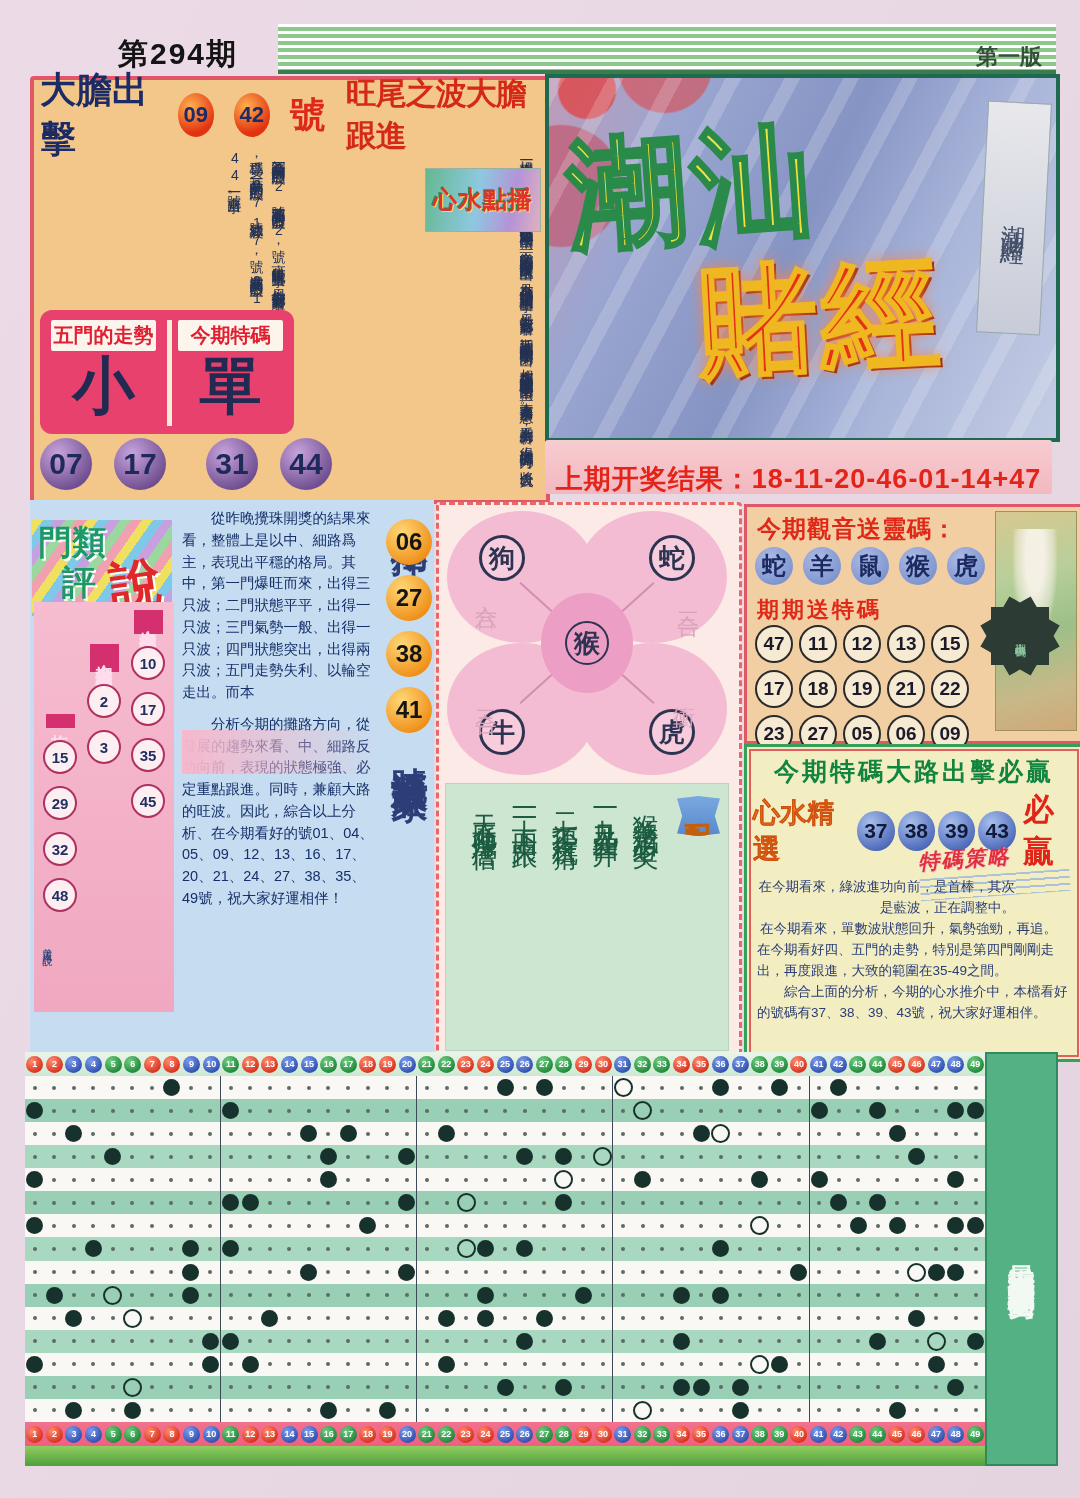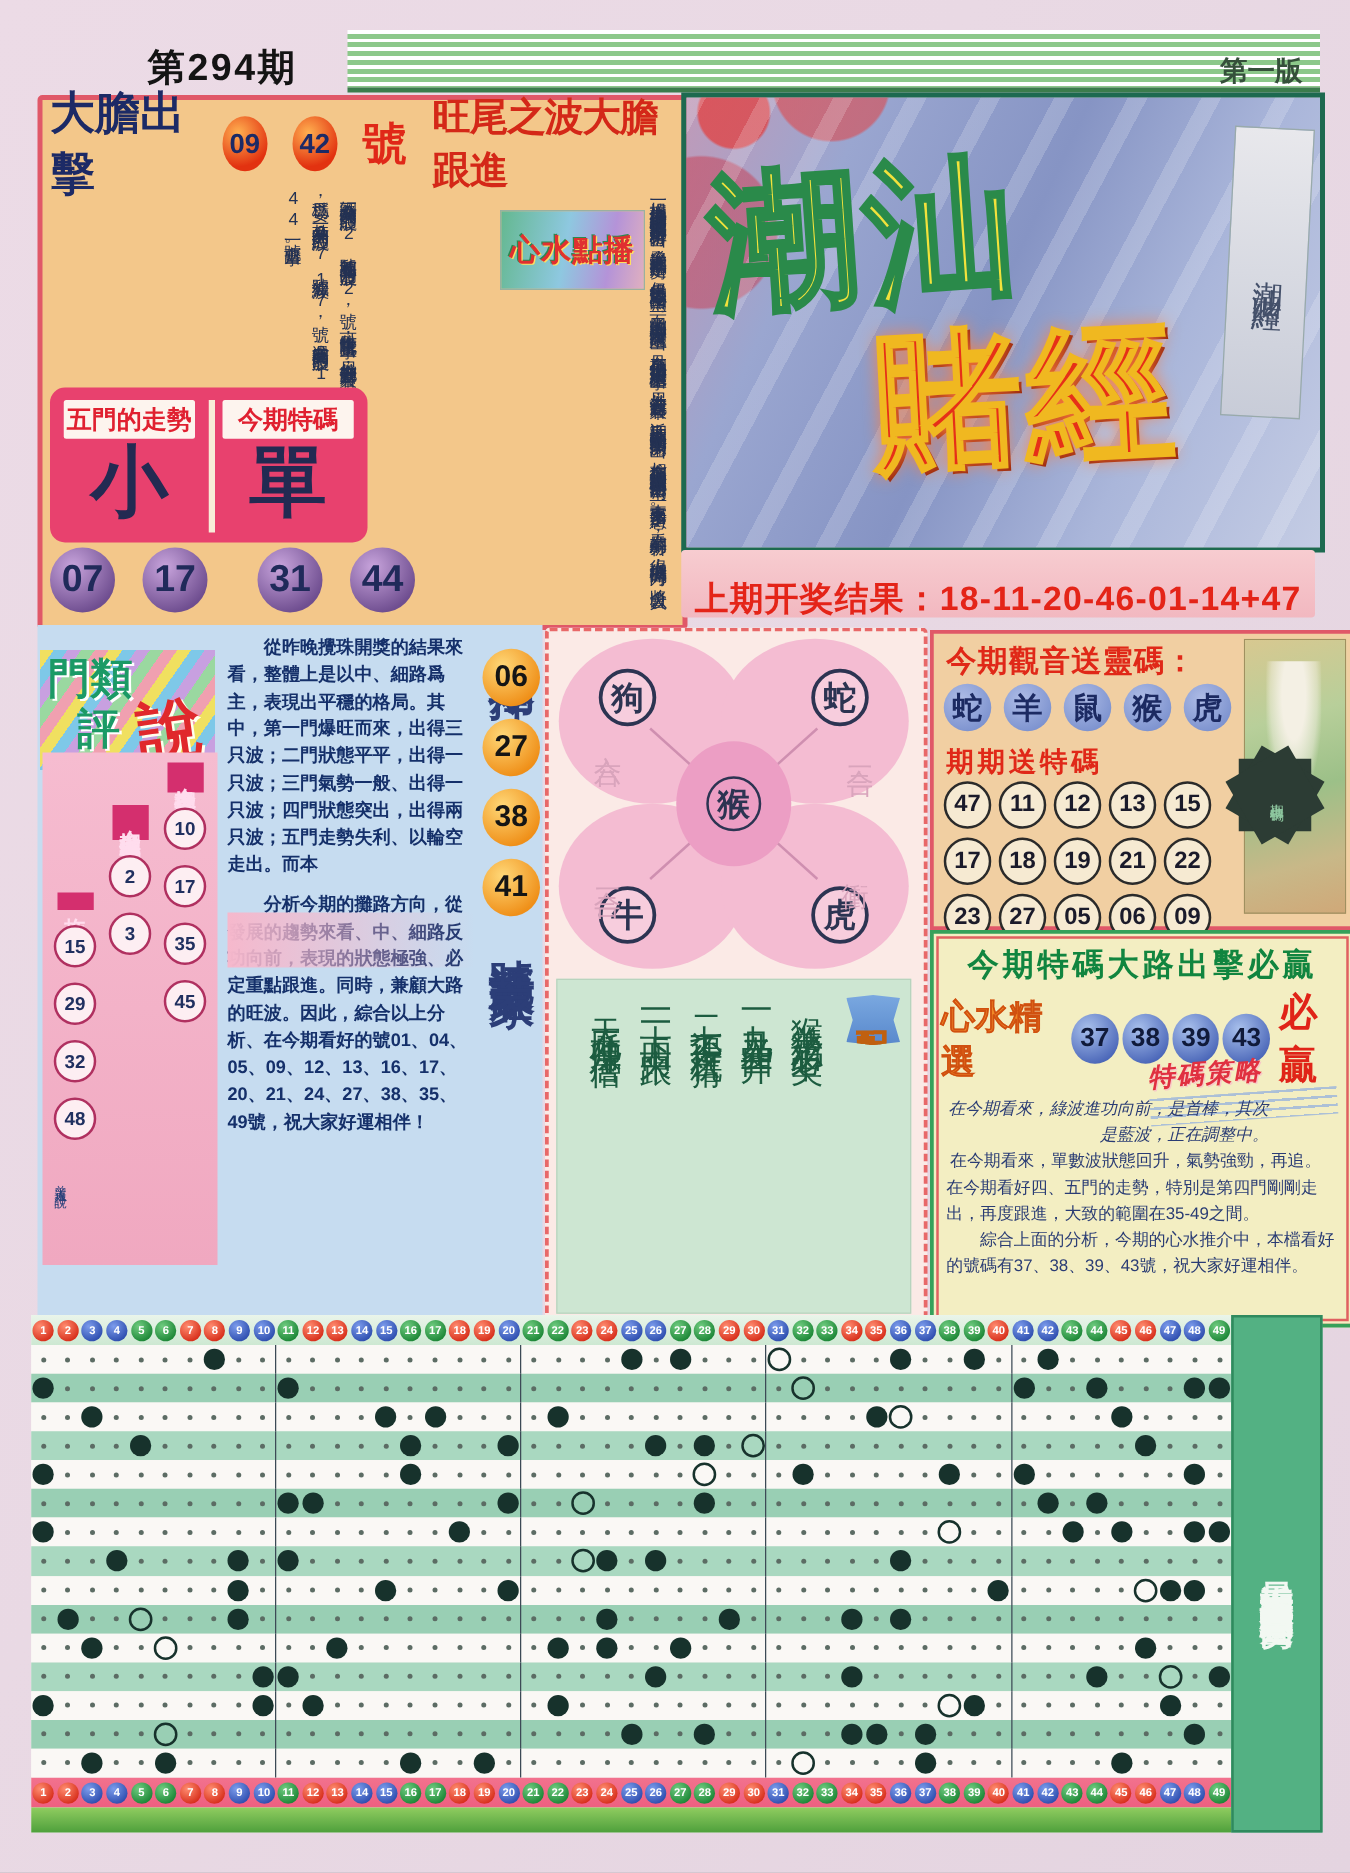--- a/index.html
+++ b/index.html
@@ -22,21 +22,21 @@
   .lead-box{left:30px;top:76px;width:512px;height:420px;background:#f3c78a;
     border:4px solid #e05868;border-radius:4px;}
   .lead-title{position:absolute;left:6px;top:6px;right:4px;height:58px;display:flex;align-items:center;gap:20px;}
   .lead-title .t1{font-size:36px;font-weight:bold;color:#1c2a66;}
   .lead-title .unit{font-size:36px;font-weight:bold;color:#e02818;}
   .lead-title .t2{font-size:31px;font-weight:bold;color:#d42818;letter-spacing:-1px;}
   .ball{display:inline-flex;align-items:center;justify-content:center;border-radius:50%;font-weight:bold;}
   .ball.red{width:44px;height:44px;background:radial-gradient(circle at 35% 30%,#ffb050,#e23210 70%);color:#1c2a66;font-size:22px;}
   .lead-colA{top:70px;right:8px;width:240px;height:342px;font-size:14px;line-height:1.58;color:#243253;letter-spacing:1px;}
   .lead-colB{top:70px;left:8px;width:248px;height:162px;font-size:14px;line-height:1.58;color:#243253;letter-spacing:1px;}
-  .sticker{left:366px;top:88px;width:114px;height:62px;
+  .sticker{left:391px;top:88px;width:114px;height:62px;
     background:linear-gradient(100deg,#64b890 0%,#8ec8e0 45%,#b493d8 75%,#e0b0c0 100%);
     display:flex;align-items:center;justify-content:center;border:1px solid #9ab0a0;}
   .sticker span{font-size:24px;font-weight:bold;color:#e03030;text-shadow:1px 1px 0 #ffe060,-1px -1px 0 #2a8a50;letter-spacing:1px;}
   .byline-v{font-size:9px;color:#5a4a3a;letter-spacing:2px;}
   .score-box{left:6px;top:230px;width:254px;height:124px;background:#e8416e;border-radius:12px;
     display:flex;justify-content:space-around;padding-top:8px;box-sizing:border-box;}
   .score-box .divider{position:absolute;left:50%;top:10px;bottom:8px;width:5px;background:#f8ecd8;}
   .score-cell{width:46%;text-align:center;}
   .score-cell .lbl{background:#fdf4ee;color:#e02030;font-weight:bold;font-size:20px;padding:2px 0;margin:2px 6px;border-radius:2px;}
   .score-cell .val{font-size:62px;font-weight:bold;color:#232a52;line-height:1.05;}
@@ -78,21 +78,21 @@
   .pp-col{display:flex;flex-direction:column;align-items:center;}
   .pp-tag{writing-mode:vertical-rl;text-orientation:upright;background:#d42f6e;color:#fde;font-weight:bold;
     font-size:17px;padding:6px 3px;letter-spacing:2px;}
   .pp-col .num{width:30px;height:30px;border:2px solid #b03060;border-radius:50%;background:#fdeef2;
     color:#203060;font-weight:bold;font-size:15px;display:flex;align-items:center;justify-content:center;margin-top:12px;}
   .pp-col.c2 .pp-tag{margin-top:34px;}
   .pp-col.c3 .pp-tag{margin-top:104px;}
   .review-byline{position:absolute;left:10px;top:440px;font-size:10px;color:#28407a;letter-spacing:2px;}
   .review-text{position:absolute;left:152px;top:8px;width:198px;height:544px;font-size:14.5px;line-height:1.5;
     color:#15306a;}
-  .review-text p{margin:0 0 10px 0;text-indent:2em;font-weight:bold;}
+  .review-text p{margin:0 0 10px 0;text-indent:2em;}
   .hl-band{position:absolute;left:0;top:222px;width:100%;height:44px;background:linear-gradient(90deg,#f6b8cc,rgba(246,184,204,0));}
   .side-strip{position:absolute;left:354px;top:2px;width:50px;height:556px;display:flex;flex-direction:column;align-items:center;}
   .side-strip .vt{writing-mode:vertical-rl;text-orientation:upright;font-size:37px;font-weight:bold;color:#2c3e78;letter-spacing:4px;}
   .ball.orange{width:46px;height:46px;background:radial-gradient(circle at 35% 30%,#ffd878,#ef8f18 75%);color:#151515;font-size:24px;margin:5px 0;}
 
   
   .center-box{left:436px;top:502px;width:300px;height:554px;background:#fbeae6;border:3px dashed #e86868;border-radius:4px;}
   .flower{position:absolute;left:6px;top:4px;width:284px;height:268px;}
   .petal{position:absolute;width:150px;height:132px;background:#f4bcd2;border-radius:50%;}
   .p-tl{left:2px;top:2px;}  .p-tr{right:2px;top:2px;}  .p-bl{left:2px;bottom:2px;}  .p-br{right:2px;bottom:2px;}
@@ -141,21 +141,21 @@
   .s-pick{position:absolute;left:6px;top:42px;display:flex;align-items:center;gap:3px;}
   .s-pick .lbl{font-size:27px;font-weight:bold;color:#f08828;-webkit-text-stroke:.5px #d05010;}
   .ball.blue{width:40px;height:40px;background:radial-gradient(circle at 35% 30%,#a8c0ec,#4a66b8 78%);color:#101a3a;font-size:21px;}
   .s-pick .win{font-size:31px;font-weight:bold;color:#e02418;margin-left:4px;}
   .s-stamp{position:absolute;right:12px;top:96px;text-align:left;transform:rotate(-4deg);}
   .s-stamp .t{font-size:21px;font-weight:bold;font-style:italic;color:#e03040;text-shadow:1px 1px 0 #f8c8c8;letter-spacing:2px;}
   .s-stamp .lines{margin-top:3px;height:22px;width:150px;
     background:repeating-linear-gradient(180deg,#9ab4dc 0 2px,transparent 2px 7px);opacity:.8;}
   .s-body{position:absolute;left:10px;top:130px;right:10px;font-size:13.5px;line-height:1.55;color:#2a3c74;}
   .s-body p{margin:0;}
-  .s-body p.r{text-align:right;padding-right:56px;font-style:italic;}
+  .s-body p.r{text-align:right;padding-right:56px;}
   .s-body p.r2{text-align:right;padding-right:14px;}
 
   
   .chart{left:25px;top:1052px;width:960px;height:414px;background:#f6f3ef;}
   .c-header,.c-footer{display:flex;height:24px;align-items:center;}
   .c-header{background:linear-gradient(#eaf5ea,#cde8d2);}
   .c-footer{background:linear-gradient(#f2728e,#ee5f80);}
   .c-ball{flex:1;display:flex;align-items:center;justify-content:center;}
   .c-ball i{width:17px;height:17px;border-radius:50%;display:flex;align-items:center;justify-content:center;
     font-style:normal;font-size:9px;font-weight:bold;color:#fff;}

